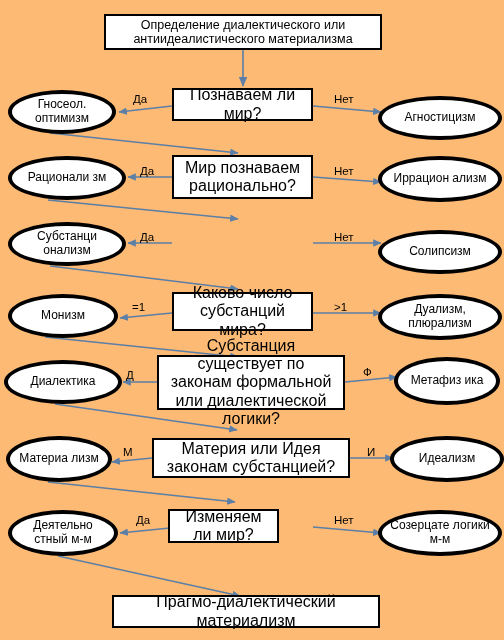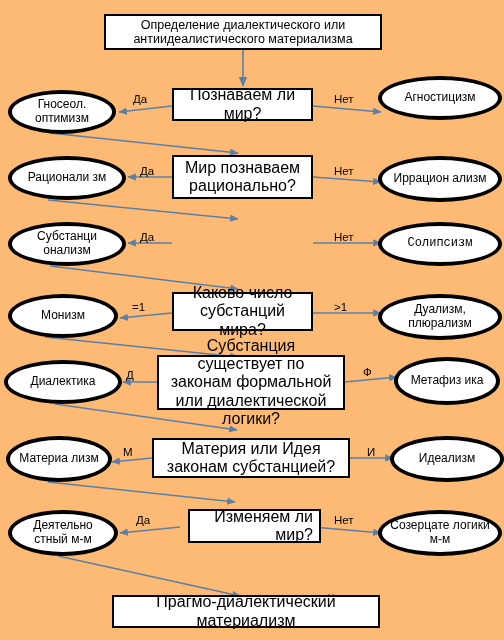--- a/index.html
+++ b/index.html
@@ -107,42 +107,42 @@
   <div class="node box title-box" style="left:104px; top:14px; width:278px; height:36px;">
     <span class="node-text">Определение диалектического или антиидеалистического материализма</span>
   </div>
 
   <div class="node ellipse" style="left:8px; top:90px; width:108px; height:44px;">
     <span class="node-text">Гносеол. оптимизм</span>
   </div>
   <div class="node box" style="left:172px; top:88px; width:141px; height:33px;">
     <span class="node-text">Познаваем ли мир?</span>
   </div>
-  <div class="node ellipse" style="left:378px; top:76px; width:124px; height:44px;">
+  <div class="node ellipse" style="left:378px; top:96px; width:124px; height:44px;">
     <span class="node-text">Агностицизм</span>
   </div>
   <div class="edge-label" style="left:133px; top:93px;">Да</div>
   <div class="edge-label" style="left:334px; top:93px;">Нет</div>
 
   <div class="node ellipse" style="left:8px; top:156px; width:118px; height:44px;">
     <span class="node-text">Рационали зм</span>
   </div>
   <div class="node box" style="left:172px; top:155px; width:141px; height:44px;">
     <span class="node-text">Мир познаваем рационально?</span>
   </div>
   <div class="node ellipse" style="left:378px; top:156px; width:124px; height:46px;">
     <span class="node-text">Иррацион ализм</span>
   </div>
   <div class="edge-label" style="left:140px; top:165px;">Да</div>
   <div class="edge-label" style="left:334px; top:165px;">Нет</div>
 
   <div class="node ellipse" style="left:8px; top:222px; width:118px; height:44px;">
     <span class="node-text">Субстанци онализм</span>
   </div>
-  <div class="node ellipse" style="left:378px; top:222px; width:124px; height:44px;font-family:Liberation Mono, monospace;">
+  <div class="node ellipse" style="left:378px; top:230px; width:124px; height:44px;">
     <span class="node-text">Солипсизм</span>
   </div>
   <div class="edge-label" style="left:140px; top:231px;">Да</div>
   <div class="edge-label" style="left:334px; top:231px;">Нет</div>
 
   <div class="node ellipse" style="left:8px; top:294px; width:110px; height:44px;">
     <span class="node-text">Монизм</span>
   </div>
   <div class="node box" style="left:172px; top:292px; width:141px; height:39px;align-items:center;">
     <span class="node-text">Каково число субстанций мира?</span>
@@ -173,21 +173,21 @@
   </div>
   <div class="node ellipse" style="left:390px; top:436px; width:114px; height:46px;">
     <span class="node-text">Идеализм</span>
   </div>
   <div class="edge-label" style="left:123px; top:446px;">М</div>
   <div class="edge-label" style="left:367px; top:446px;">И</div>
 
   <div class="node ellipse" style="left:8px; top:510px; width:110px; height:46px;">
     <span class="node-text">Деятельно стный м-м</span>
   </div>
-  <div class="node box" style="left:188px; top:509px; width:133px; height:34px;text-align:right;">
+  <div class="node box" style="left:168px; top:509px; width:111px; height:34px;">
     <span class="node-text">Изменяем ли мир?</span>
   </div>
   <div class="node ellipse" style="left:378px; top:510px; width:124px; height:46px;">
     <span class="node-text">Созерцате логики м-м</span>
   </div>
   <div class="edge-label" style="left:136px; top:514px;">Да</div>
   <div class="edge-label" style="left:334px; top:514px;">Нет</div>
 
   <div class="node box" style="left:112px; top:595px; width:268px; height:33px;">
     <span class="node-text">Прагмо-диалектический материализм</span>

